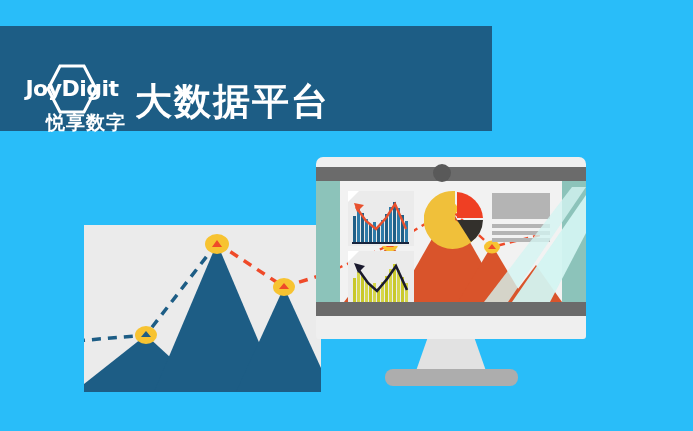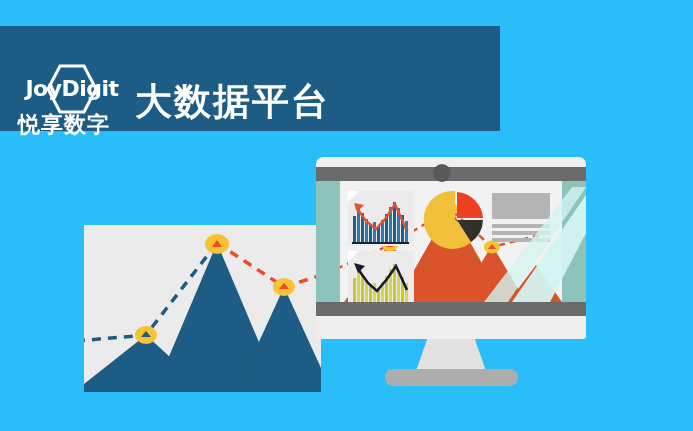--- a/index.html
+++ b/index.html
@@ -8,43 +8,42 @@
     font-family:"Liberation Sans","DejaVu Sans",sans-serif;
     background:#29bdf9;
     position:relative;
   }
   #stage{position:absolute;left:0;top:0;width:693px;height:431px;overflow:hidden;background:#29bdf9;}
 
   
   .header-bar{
     position:absolute;left:0;top:26px;width:492px;height:105px;
     background:#1d5d85;
-    padding-left:8px;
   }
   .logo-block{
     position:absolute;left:18px;top:36px;width:108px;height:84px;
   }
   .logo-hex{
     position:absolute;left:28px;top:2px;width:52px;height:50px;
   }
   .logo-word{
     position:absolute;left:0;top:14px;width:108px;
     text-align:center;
     color:#ffffff;
     font-size:22px;
     font-weight:bold;
     letter-spacing:-0.5px;
     font-family:"DejaVu Sans",sans-serif;
     white-space:nowrap;
   }
   .logo-cn{
     position:absolute;left:0;top:48px;width:108px;
-    text-align:left;
+    text-align:right;
     color:#ffffff;
-    font-size:22px;
+    font-size:19px;
     font-weight:bold;
     letter-spacing:1px;
     white-space:nowrap;
   }
   .header-title{
     position:absolute;left:135px;top:48px;
     color:#ffffff;
     font-size:37px;
     font-weight:bold;
     letter-spacing:2px;

